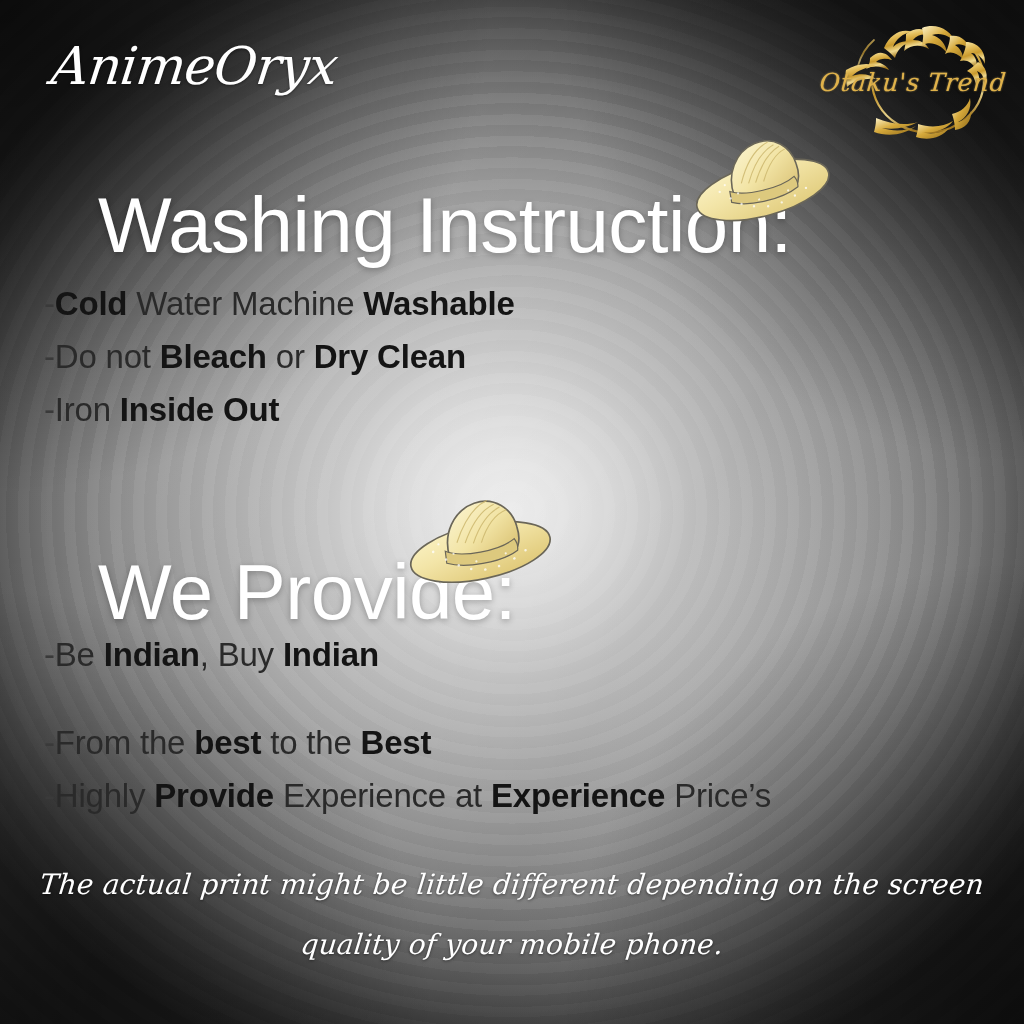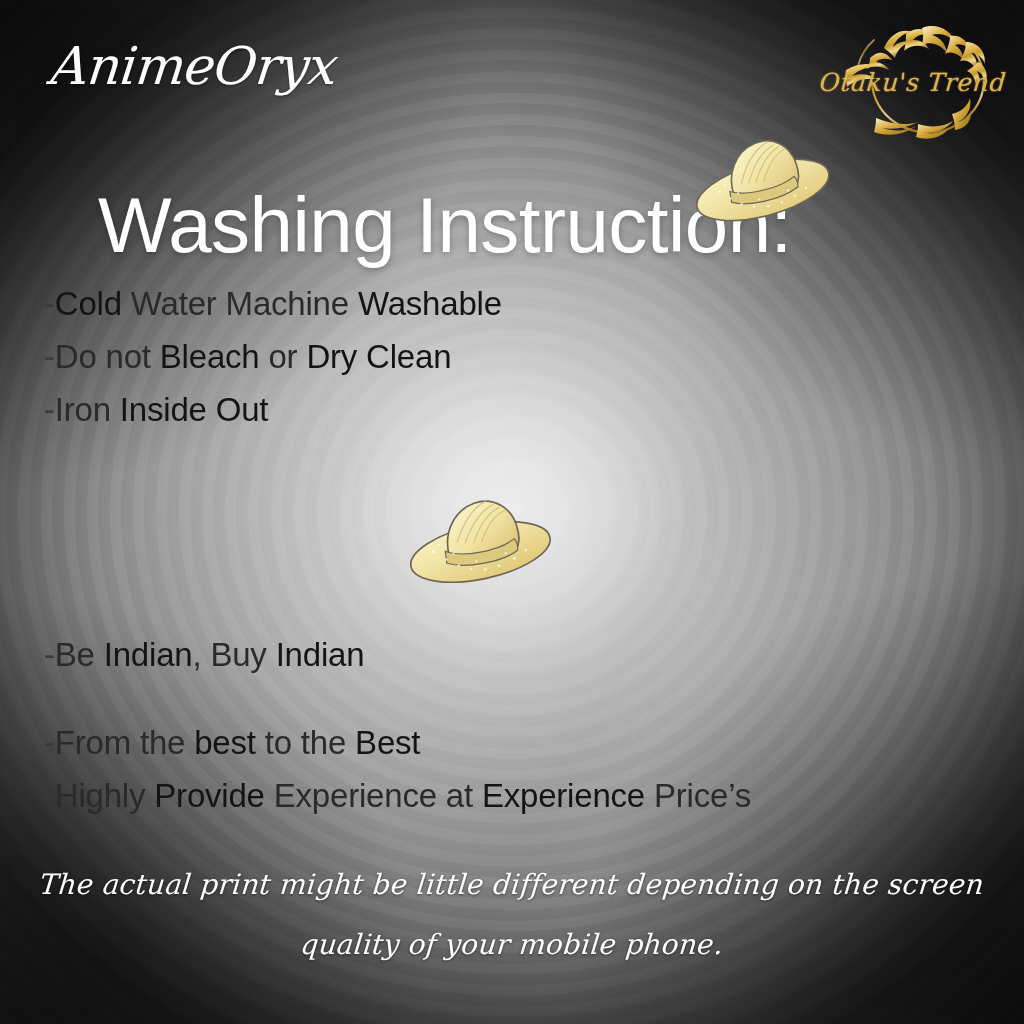--- a/index.html
+++ b/index.html
@@ -138,21 +138,21 @@
     position: absolute;
     left: 44px;
     font-family: "Liberation Sans", sans-serif;
     font-weight: 400;
     font-size: 33px;
     line-height: 1.1;
     color: #2a2a2a;
     white-space: nowrap;
     letter-spacing: -0.2px;
   }
-  .bullet b { font-weight: 400; color: #141414; }
+  .bullet b { font-weight: 700; color: #141414; }
   .bullet .dash { color: #3a3a3a; }
 
   #b1 { top: 286px; }
   #b2 { top: 339px; text-align: center; }
   #b3 { top: 392px; text-align: right; }
   #b4 { top: 445px; }
 
   #p1 { top: 637px; }
   #p2 { top: 725px; }
   #p3 { top: 778px; }
@@ -251,20 +251,21 @@
     </svg>
     <div id="logo-text">Otaku's Trend</div>
   </div>
 
   <div class="heading" id="heading-washing">Washing Instruction:</div>
 
   <div class="bullet" id="b1"><span class="dash">-</span><b>Cold</b><span> Water Machine </span><b>Washable</b></div>
   <div class="bullet" id="b2"><span class="dash">-</span><span>Do not </span><b>Bleach</b><span> or </span><b>Dry Clean</b></div>
   <div class="bullet" id="b3"><span class="dash">-</span><span>Iron </span><b>Inside Out</b></div>
 
+  <div class="heading" id="heading-provide">We Provide:</div>
 
   <div class="bullet" id="p1"><span class="dash">-</span><span>Be </span><b>Indian</b><span>, Buy </span><b>Indian</b></div>
   <div class="bullet" id="p2"><span class="dash">-</span><span>From the </span><b>best</b><span> to the </span><b>Best</b></div>
   <div class="bullet" id="p3"><span class="dash">-</span><span>Highly </span><b>Provide</b><span> Experience at </span><b>Experience</b><span> Price’s</span></div>
 
   <div class="hat" id="hat-top">
     <svg viewBox="0 0 142 86" xmlns="http://www.w3.org/2000/svg" aria-hidden="true">
       <defs>
         <linearGradient id="hatbrim" x1="0" y1="0" x2="0.6" y2="1">
           <stop offset="0%" stop-color="#fbf3c6"></stop>

